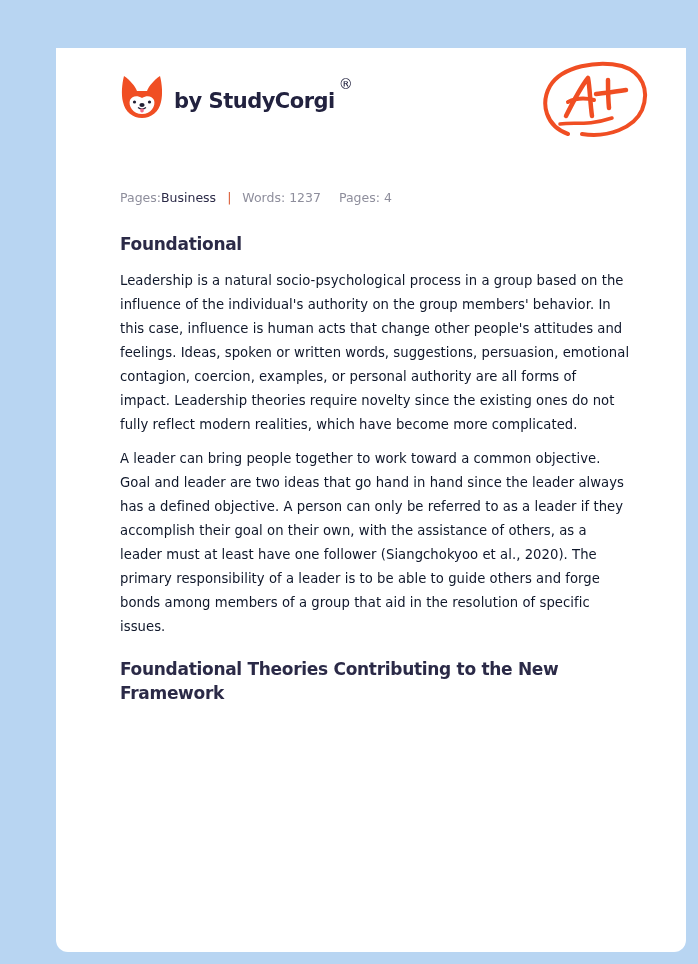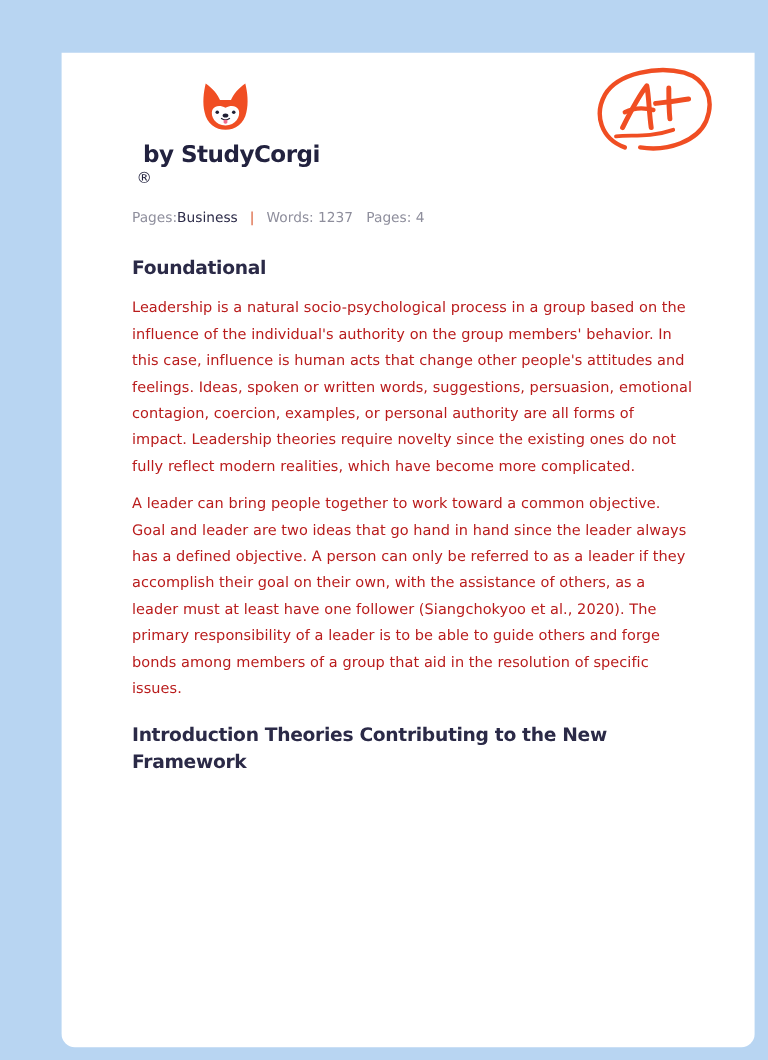--- a/index.html
+++ b/index.html
@@ -28,21 +28,20 @@
       left: 0; top: 0;
       width: 630px;
       height: 110px;
     }
     .logo {
       position: absolute;
       left: 64px;
       top: 26px;
       display: flex;
       align-items: center;
-      flex-direction: column;
     }
     .logo-icon {
       width: 44px;
       height: 46px;
       display: block;
     }
     .logo-text {
       margin-left: 10px;
       margin-top: 8px;
       font-family: "DejaVu Sans", sans-serif;
@@ -93,36 +92,36 @@
     }
     .meta .topic-value {
       color: #2b2a47;
       margin-left: 0;
     }
     .meta .sep {
       color: #d9572f;
       margin: 0 11px;
     }
     .meta .pages {
-      margin-left: 12px;
+      margin-left: 18px;
     }
     .h2 {
       font-family: "DejaVu Sans", sans-serif;
       font-weight: bold;
       font-size: 17px;
       line-height: 24px;
       color: #2b2a47;
       letter-spacing: -0.3px;
     }
     .h2.intro { margin-top: 25px; }
     .para {
       font-family: "DejaVu Sans", sans-serif;
       font-size: 13.2px;
       line-height: 24px;
-      color: #b91c1c;
+      color: #0f172a;
       letter-spacing: 0.05px;
     }
     .para.p1 { margin-top: 13px; }
     .para.p2 { margin-top: 10px; }
     .h2.found { margin-top: 18px; }
     .para.p3 { margin-top: 12px; }
   </style>
 </head>
 <body>
 
@@ -170,15 +169,15 @@
       <span class="topic-value">Business</span>
       <span class="sep">|</span>
       <span>Words: 1237</span>
       <span class="pages">Pages: 4</span>
     </div>
 
     <h2 class="h2 intro">Foundational</h2>
     <p class="para p1">Leadership is a natural socio-psychological process in a group based on the influence of the individual's authority on the group members' behavior. In this case, influence is human acts that change other people's attitudes and feelings. Ideas, spoken or written words, suggestions, persuasion, emotional contagion, coercion, examples, or personal authority are all forms of impact. Leadership theories require novelty since the existing ones do not fully reflect modern realities, which have become more complicated.</p>
     <p class="para p2">A leader can bring people together to work toward a common objective. Goal and leader are two ideas that go hand in hand since the leader always has a defined objective. A person can only be referred to as a leader if they accomplish their goal on their own, with the assistance of others, as a leader must at least have one follower (Siangchokyoo et al., 2020). The primary responsibility of a leader is to be able to guide others and forge bonds among members of a group that aid in the resolution of specific issues.</p>
 
-    <h2 class="h2 found">Introduction Theories Contributing to the New Framework</h2>
+    <h2 class="h2 found">Foundational Theories Contributing to the New Framework</h2>
   </div>
 </div>
 
 </body></html>

